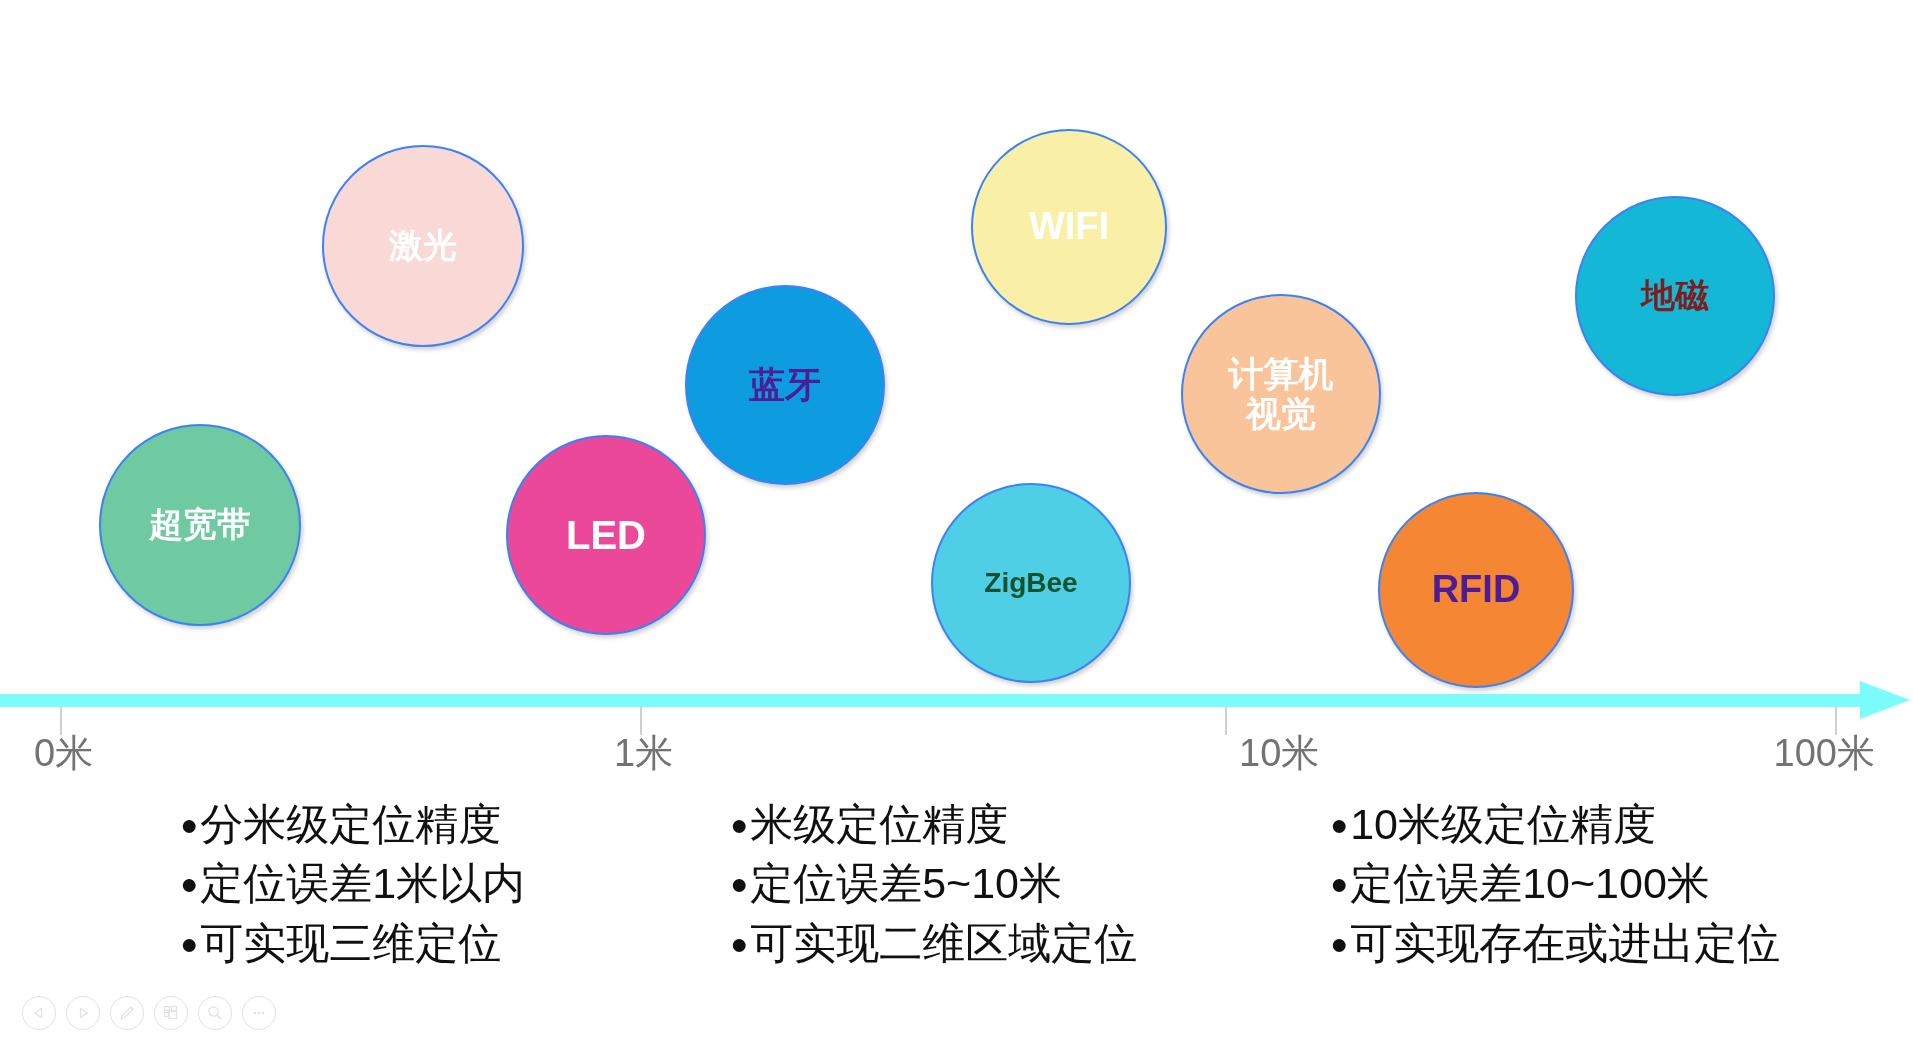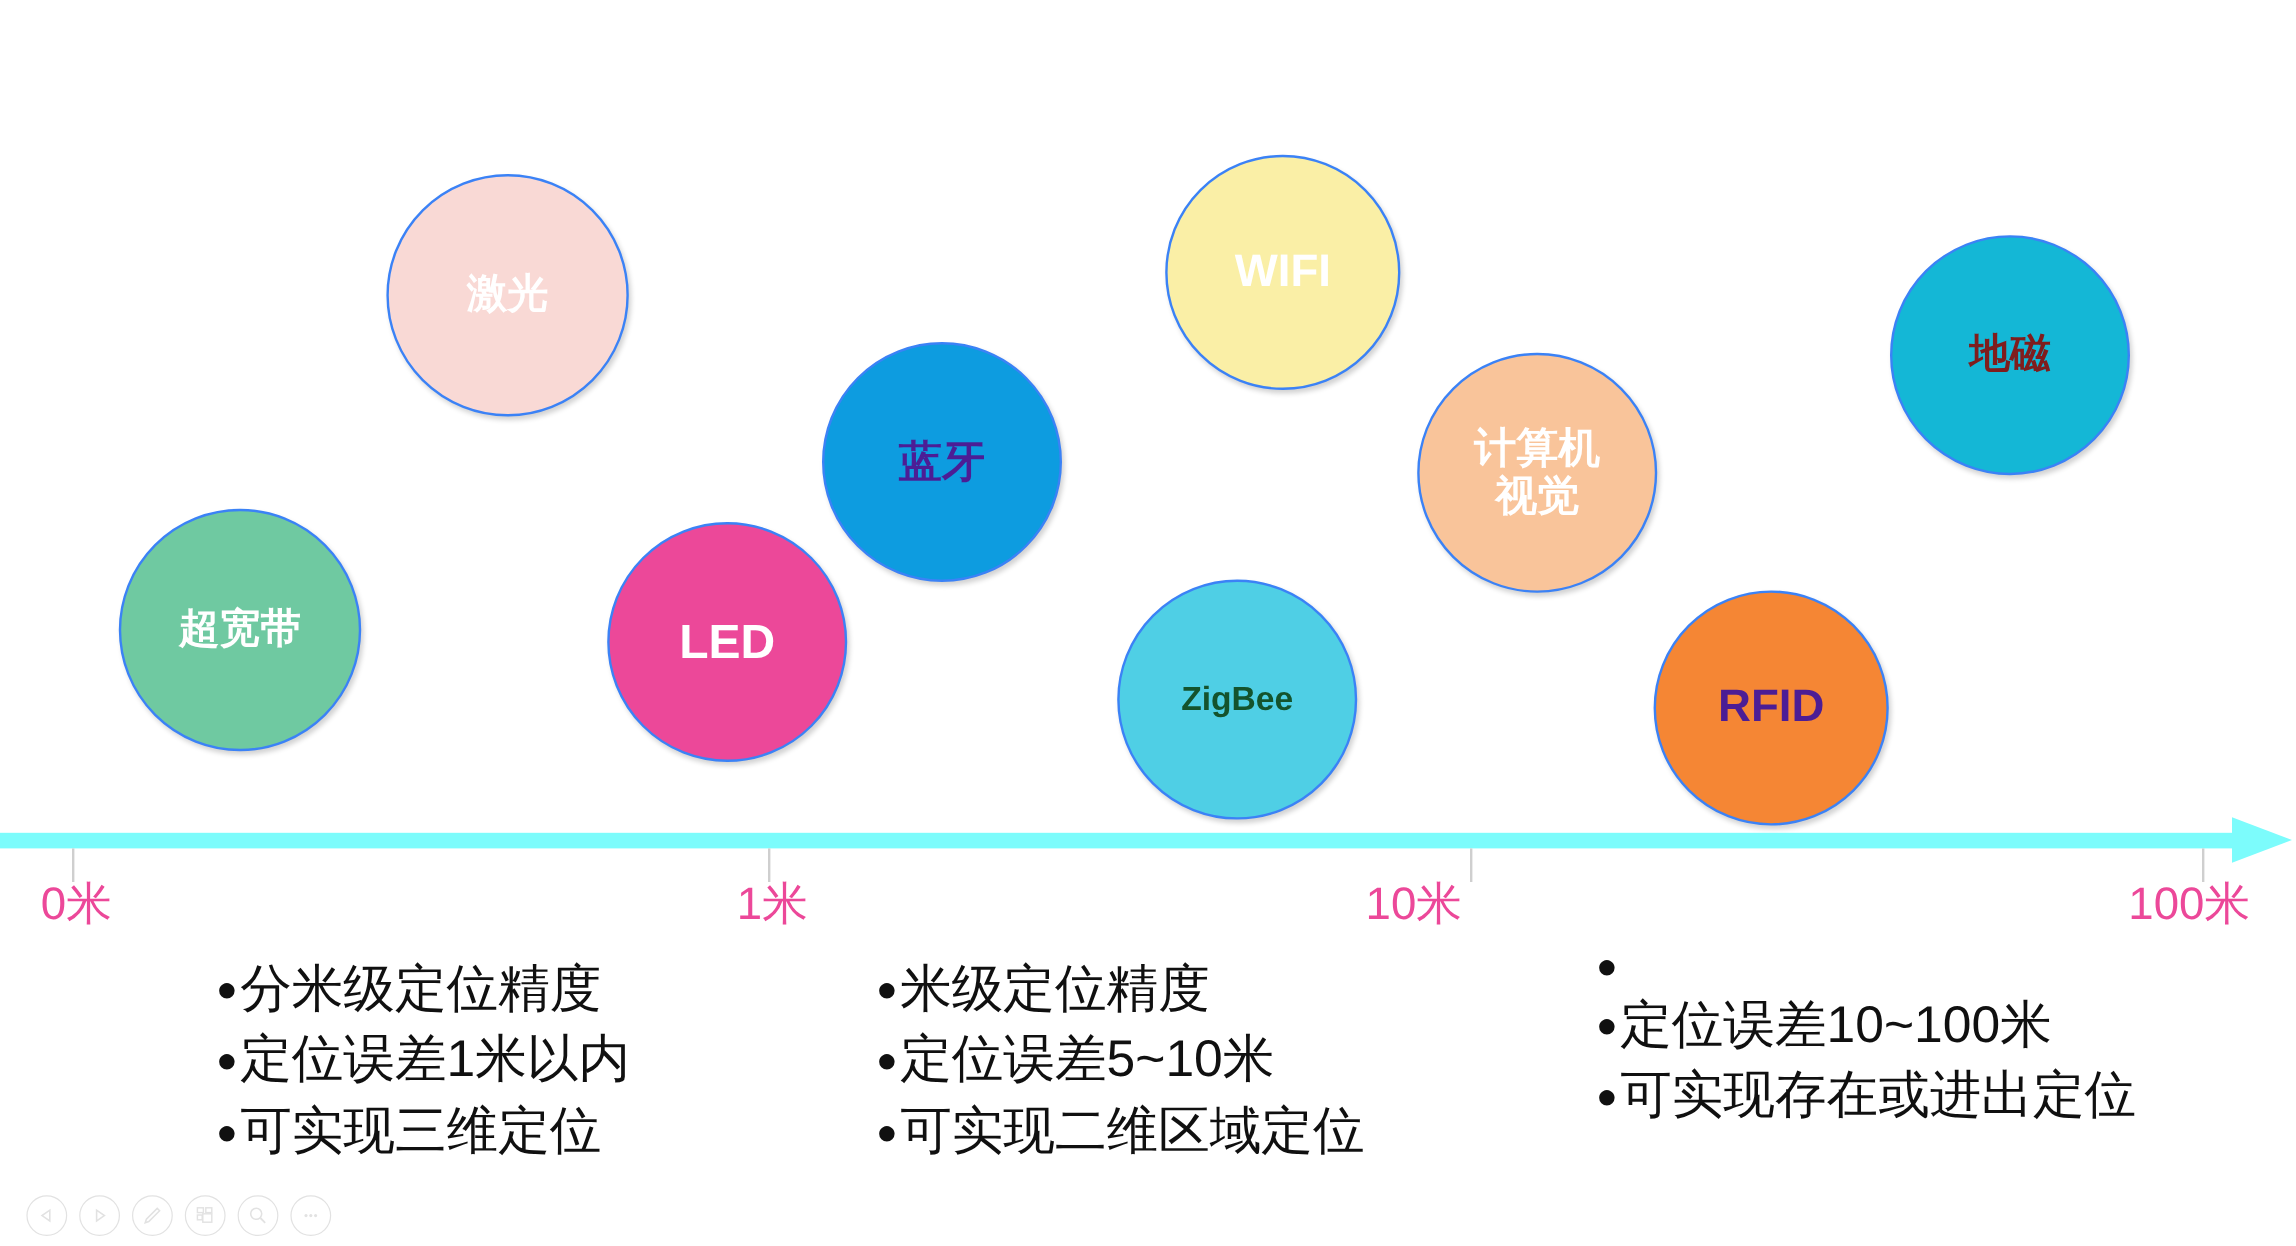--- a/index.html
+++ b/index.html
@@ -71,21 +71,21 @@
     position: absolute;
     top: 707px;
     width: 2px;
     height: 28px;
     background: #cfcfcf;
   }
   .axis-tick-label {
     position: absolute;
     top: 728px;
     font-size: 38px;
-    color: #ec4899;
+    color: #737373;
     white-space: nowrap;
   }
 
   
   #bullets-layer {
     position: absolute;
     left: 0;
     top: 795px;
     width: 1913px;
     height: 200px;
@@ -168,21 +168,21 @@
   </div>
 
 <div id="axis-layer">
   <div class="axis-line"></div>
   <div class="axis-arrow"></div>
 <div class="axis-tick" style="left: 60px;"></div>
     <div class="axis-tick-label" style="left: 60px; transform: translateX(-26px);">0米</div>
     <div class="axis-tick" style="left: 640px;"></div>
     <div class="axis-tick-label" style="left: 640px; transform: translateX(-26px);">1米</div>
     <div class="axis-tick" style="left: 1225px;"></div>
-    <div class="axis-tick-label" style="left: 1164px; transform: translateX(-26px);">10米</div>
+    <div class="axis-tick-label" style="left: 1265px; transform: translateX(-26px);">10米</div>
     <div class="axis-tick" style="left: 1835px;"></div>
     <div class="axis-tick-label" style="left: auto; right: 38px;">100米</div>
   </div>
 
 <div id="bullets-layer">
     <div class="bullet-col" style="left: 180px;">
       <div class="bullet-item">
         <span class="bullet-dot">●</span>
         <span>分米级定位精度</span>
       </div>
@@ -205,20 +205,21 @@
         <span>定位误差5~10米</span>
       </div>
       <div class="bullet-item">
         <span class="bullet-dot">●</span>
         <span>可实现二维区域定位</span>
       </div>
     </div>
     <div class="bullet-col" style="left: 1330px;">
       <div class="bullet-item">
         <span class="bullet-dot">●</span>
+        <span>10米级定位精度</span>
       </div>
       <div class="bullet-item">
         <span class="bullet-dot">●</span>
         <span>定位误差10~100米</span>
       </div>
       <div class="bullet-item">
         <span class="bullet-dot">●</span>
         <span>可实现存在或进出定位</span>
       </div>
     </div>

